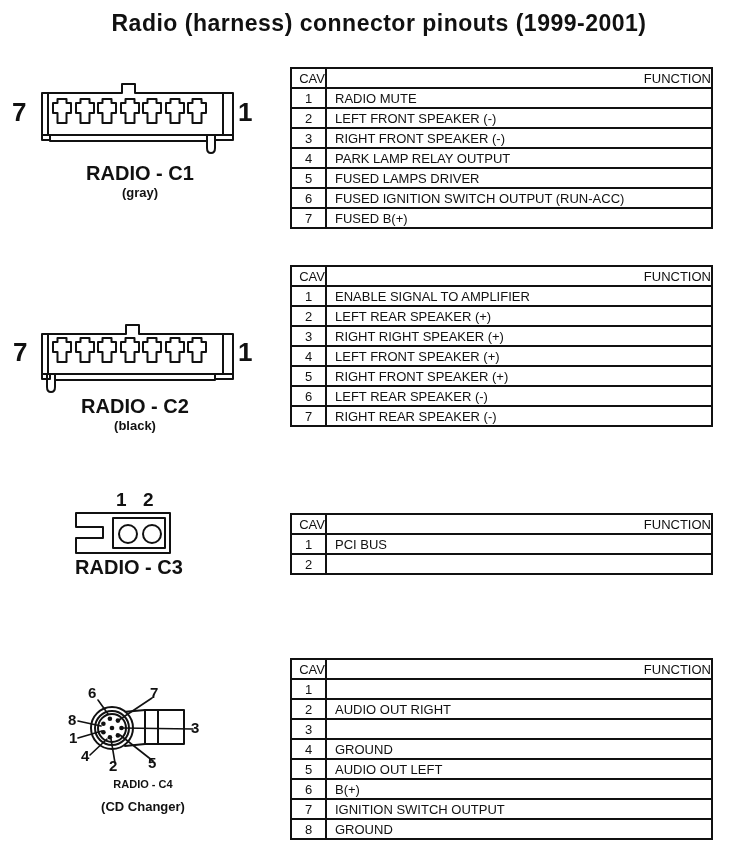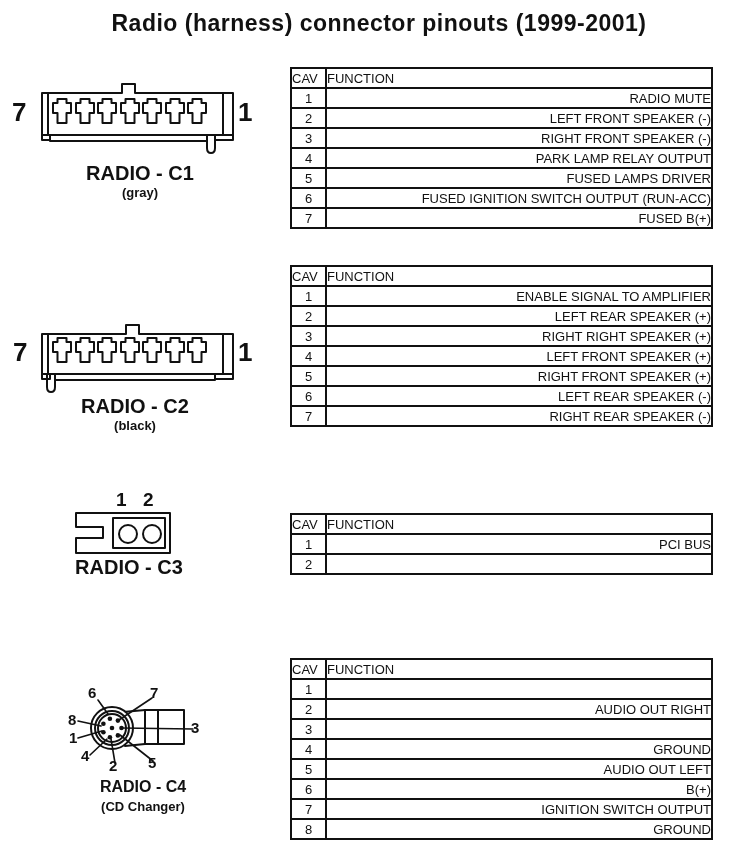--- a/index.html
+++ b/index.html
@@ -22,34 +22,34 @@
   .strokefill{fill:#fff;stroke:#111;stroke-width:2;stroke-linejoin:round;}
   .thin{fill:none;stroke:#111;stroke-width:1.6;stroke-linecap:round;}
   .dot{fill:#111;stroke:none;}
   .num{position:absolute;font-weight:bold;color:#111;line-height:1;}
   .big-num{font-size:26px;}
   .mid-num{font-size:19px;}
   .small-num{font-size:15px;}
   .conn-label{position:absolute;text-align:center;font-weight:bold;color:#111;line-height:1;}
   .lbl-16{font-size:20px;}
   .lbl-15{font-size:13px;}
-  .lbl-17{font-size:16px;}
+  .lbl-17{font-size:11px;}
   table.pinout{
     position:absolute;border-collapse:collapse;table-layout:fixed;
     width:423px;font-size:13px;color:#111;
     font-family:"Liberation Sans",sans-serif;
   }
   .pinout th,.pinout td{
     border:2px solid #111;height:18px;padding:0;line-height:1;
     overflow:hidden;white-space:nowrap;
   }
-  .pinout th{font-weight:normal;text-align:left;}
+  .pinout th{font-weight:normal;text-align:right;}
   .pinout col.cav-col{width:35px;}
   .pinout td.cav{text-align:center;}
-  .pinout td.fn{text-align:right;padding-left:18px;}
+  .pinout td.fn{text-align:left;padding-left:8px;}
 </style>
 </head>
 <body>
 
 <svg width="0" height="0" style="position:absolute" aria-hidden="true">
   <defs>
     <path id="pinhole" class="strokefill" d="M-4.5,-12 h9 v4 h4.5 v10 h-4.5 v10 h-9 v-10 h-4.5 v-10 h4.5 z"></path>
   </defs>
 </svg>
 

